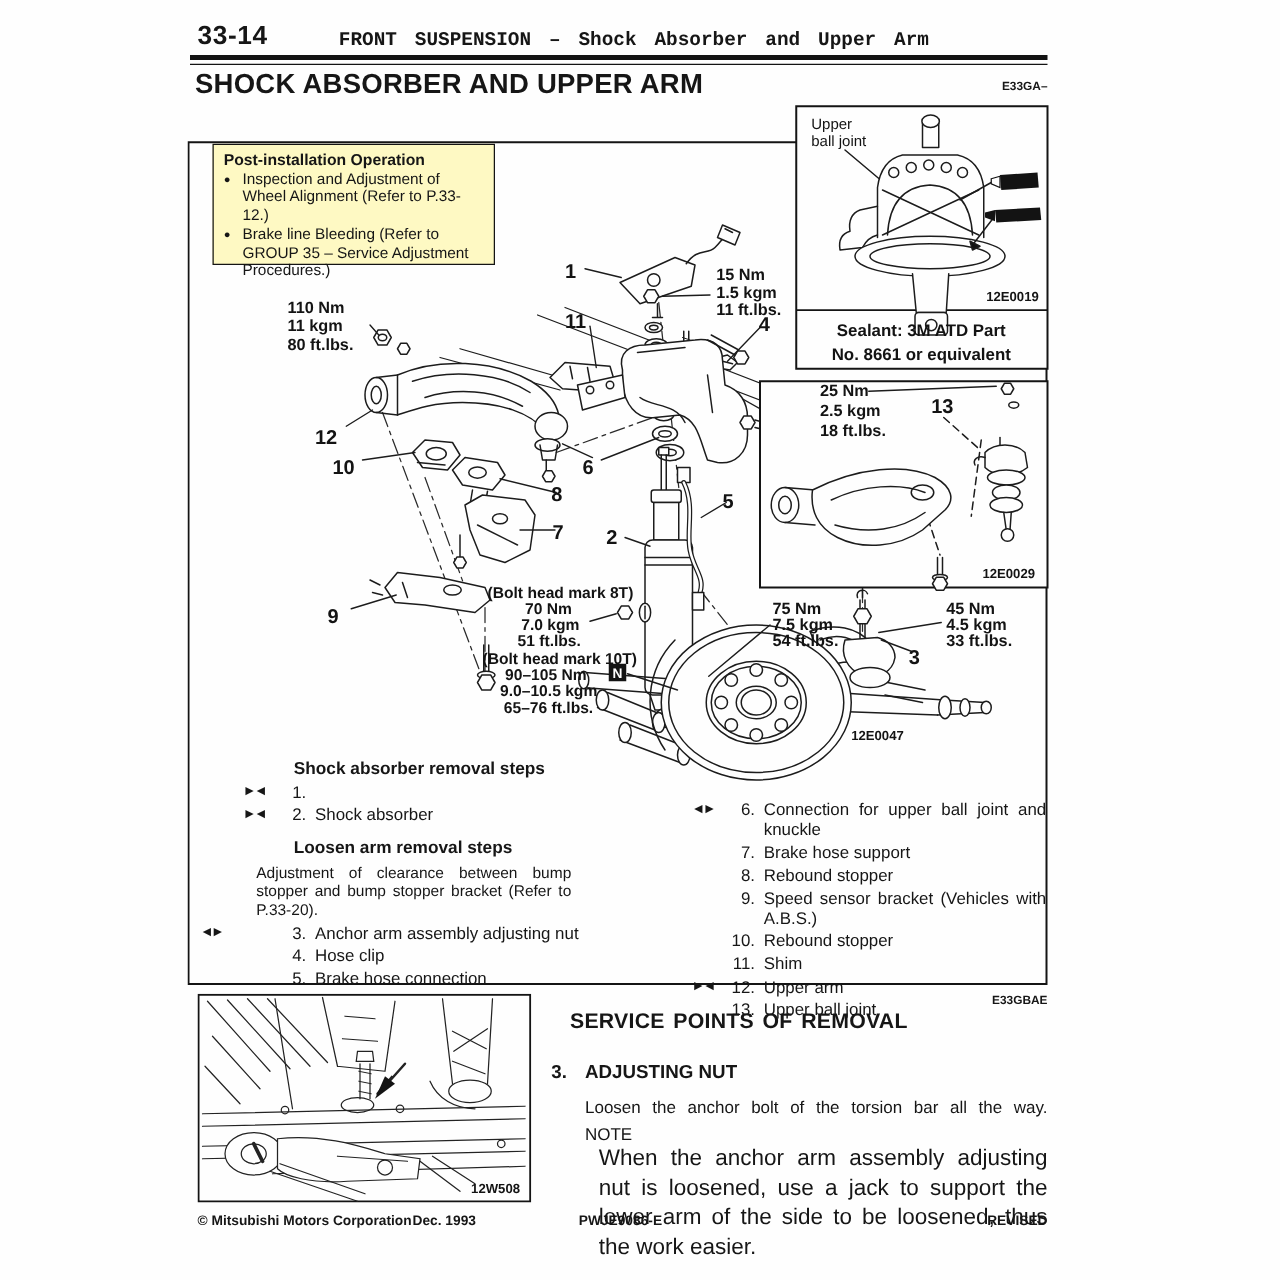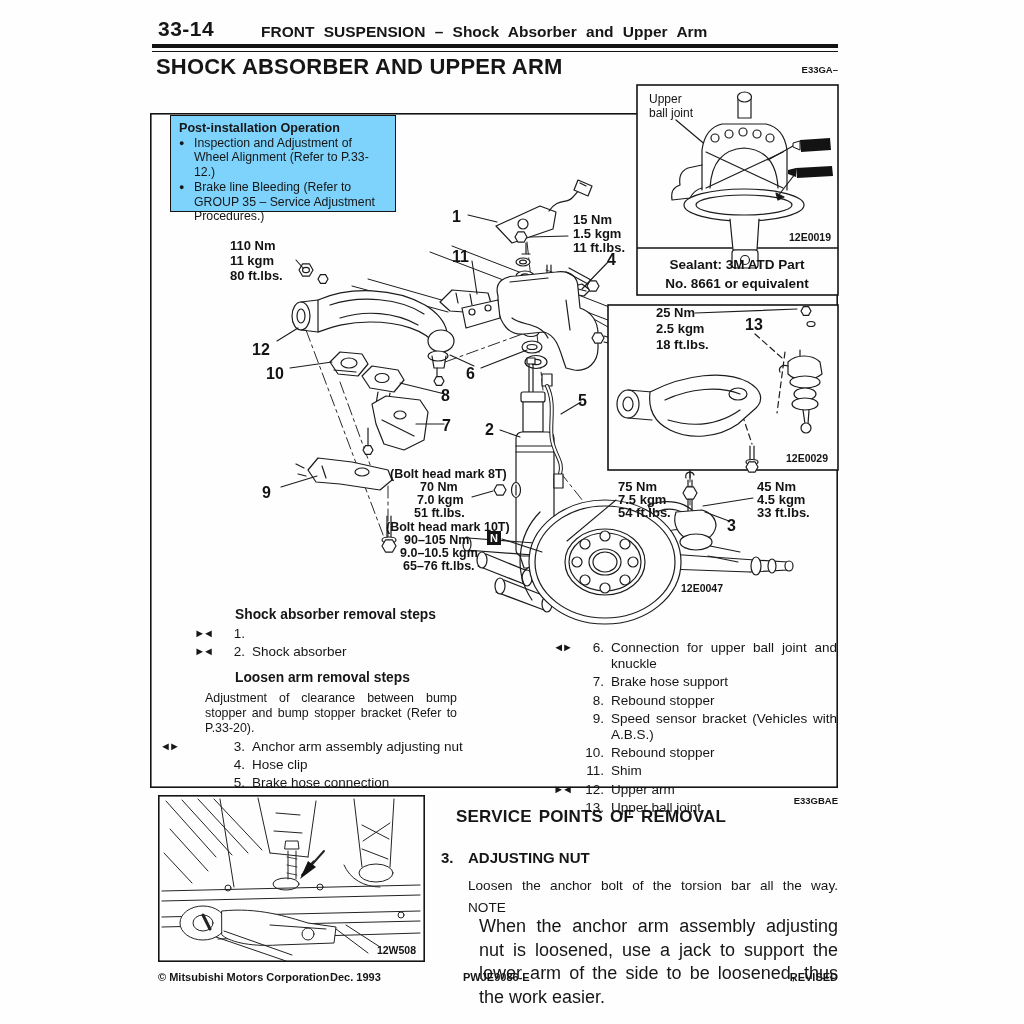--- a/index.html
+++ b/index.html
@@ -50,21 +50,21 @@
   .codetx{font-size:10.5px;}
   .smalltx{font-size:12px;font-weight:normal;}
   .sealtx{font-size:13.5px;}
 </style>
 </head>
 <body>
 
 <div class="page">
 
   <div class="abs pagenum" style="left:158px;top:17px;">33-14</div>
-  <div class="abs headtitle" style="left:261px;top:23px;">FRONT SUSPENSION – Shock Absorber and Upper Arm</div>
+  <div class="abs headtitle" style="left:271px;top:23px;font-family:Liberation Mono, monospace;">FRONT SUSPENSION – Shock Absorber and Upper Arm</div>
   <div class="abs headrule" style="left:152px;top:44px;width:686px;"></div>
 
   <div class="abs maintitle" style="left:156px;top:54px;">SHOCK ABSORBER AND UPPER ARM</div>
   <div class="abs codesm" style="left:770px;top:64px;width:68px;text-align:right;">E33GA–</div>
 
   <svg class="abs" style="left:150px;top:60px;" width="690" height="730" viewBox="150 60 690 730">
     <defs>
       <path id="hex" d="M -1 0 L -0.5 -0.866 L 0.5 -0.866 L 1 0 L 0.5 0.866 L -0.5 0.866 Z" vector-effect="non-scaling-stroke"></path>
     </defs>
 
@@ -410,21 +410,21 @@
         <use href="#hex" transform="translate(752,467) scale(6)" fill="#fefefe"></use>
       </g>
       <text x="656" y="317" class="t13">25 Nm</text>
       <text x="656" y="333" class="t13">2.5 kgm</text>
       <text x="656" y="349" class="t13">18 ft.lbs.</text>
       <text x="745" y="330" class="call">13</text>
       <text x="828" y="462" text-anchor="end" class="codetx">12E0029</text>
     </g>
   </svg>
 
-  <div class="abs postbox" style="left:170px;top:115px;width:226px;height:97px;background:#7dd3fc;">
+  <div class="abs postbox" style="left:170px;top:115px;width:226px;height:97px;background:#fef9c3;">
     <h5>Post-installation Operation</h5>
     <div class="postitem">
       <span class="bul">●</span>
       <span>Inspection and Adjustment of Wheel Alignment (Refer to P.33-12.)</span>
     </div>
     <div class="postitem">
       <span class="bul">●</span>
       <span>Brake line Bleeding (Refer to GROUP 35 – Service Adjustment Procedures.)</span>
     </div>
   </div>

